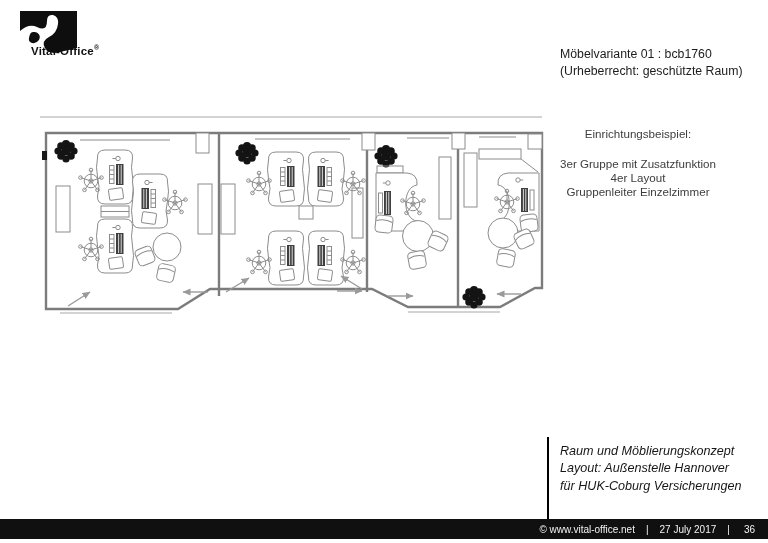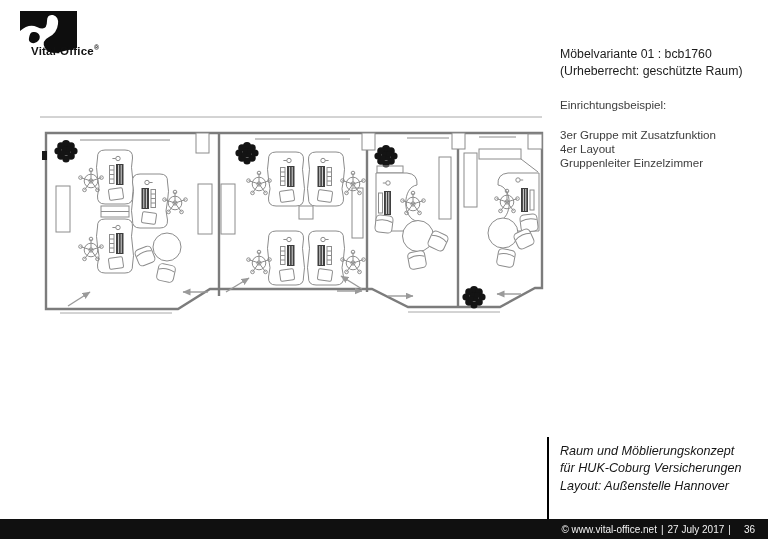--- a/index.html
+++ b/index.html
@@ -18,31 +18,31 @@
   
   .plan{position:absolute;left:0;top:0;}
   .w   {stroke:#7c7c7c;stroke-width:2.4;fill:none;}
   .thin{stroke:#a8a8a8;stroke-width:1;fill:none;}
   .f   {stroke:#8c8c8c;stroke-width:1;fill:none;}
   .fw  {stroke:#8c8c8c;stroke-width:1;fill:#ffffff;}
   .arr {stroke:#9a9a9a;stroke-width:1.4;fill:none;}
   
   .block{position:absolute;white-space:nowrap;}
   .concept{left:560px;top:46px;font-size:12.3px;line-height:17.3px;color:#1c1c1c;}
-  .example{left:560px;top:98px;font-size:11.6px;line-height:14px;color:#3d3d3d;}
+  .example{left:560px;top:127px;font-size:11.6px;line-height:14px;color:#3d3d3d;text-align:center;}
   .example .ex-title{margin-bottom:16px;}
   .project{left:560px;top:443px;font-size:12.6px;line-height:17.4px;color:#161616;font-style:italic;}
   .vrule{position:absolute;left:547px;top:437px;width:2px;height:82px;background:#000;}
   
   .footer{
     position:absolute;left:0;top:519px;width:768px;height:20px;background:#101010;
     color:#f2f2f2;display:flex;justify-content:flex-end;align-items:center;
-    gap:4px;box-sizing:border-box;padding-right:10px;font-size:10px;
+    gap:11px;box-sizing:border-box;padding-right:10px;font-size:10px;
   }
-  .footer .pagenum{margin-left:9px;margin-right:3px;}
+  .footer .pagenum{margin-left:3px;margin-right:3px;}
 </style>
 </head>
 <body>
 
 <div class="page">
 
   <div class="logo">
     <svg class="logo-mark" width="57" height="45" viewBox="0 0 57 45">
       <rect x="0" y="0" width="57" height="45" fill="#0e0e0e"></rect>
       <path d="M0,20 Q9,12 17,16 Q27,21 27,10 Q27,3 33,4 Q39,6 38,13 Q37,22 29,26
@@ -199,22 +199,22 @@
   <div class="block example">
     <div class="ex-title">Einrichtungsbeispiel:</div>
     <div>3er Gruppe mit Zusatzfunktion</div>
     <div>4er Layout</div>
     <div>Gruppenleiter Einzelzimmer</div>
   </div>
 
   <div class="vrule"></div>
   <div class="block project">
     <div>Raum und Möblierungskonzept</div>
+    <div>Layout: Außenstelle Hannover</div>
     <div>für HUK-Coburg Versicherungen</div>
-    <div>Layout: Außenstelle Hannover</div>
   </div>
 
   <div class="footer">
     <span>©  www.vital-office.net</span>
     <span>|</span>
     <span>27 July 2017</span>
     <span>|</span>
     <span class="pagenum">36</span>
   </div>
 

